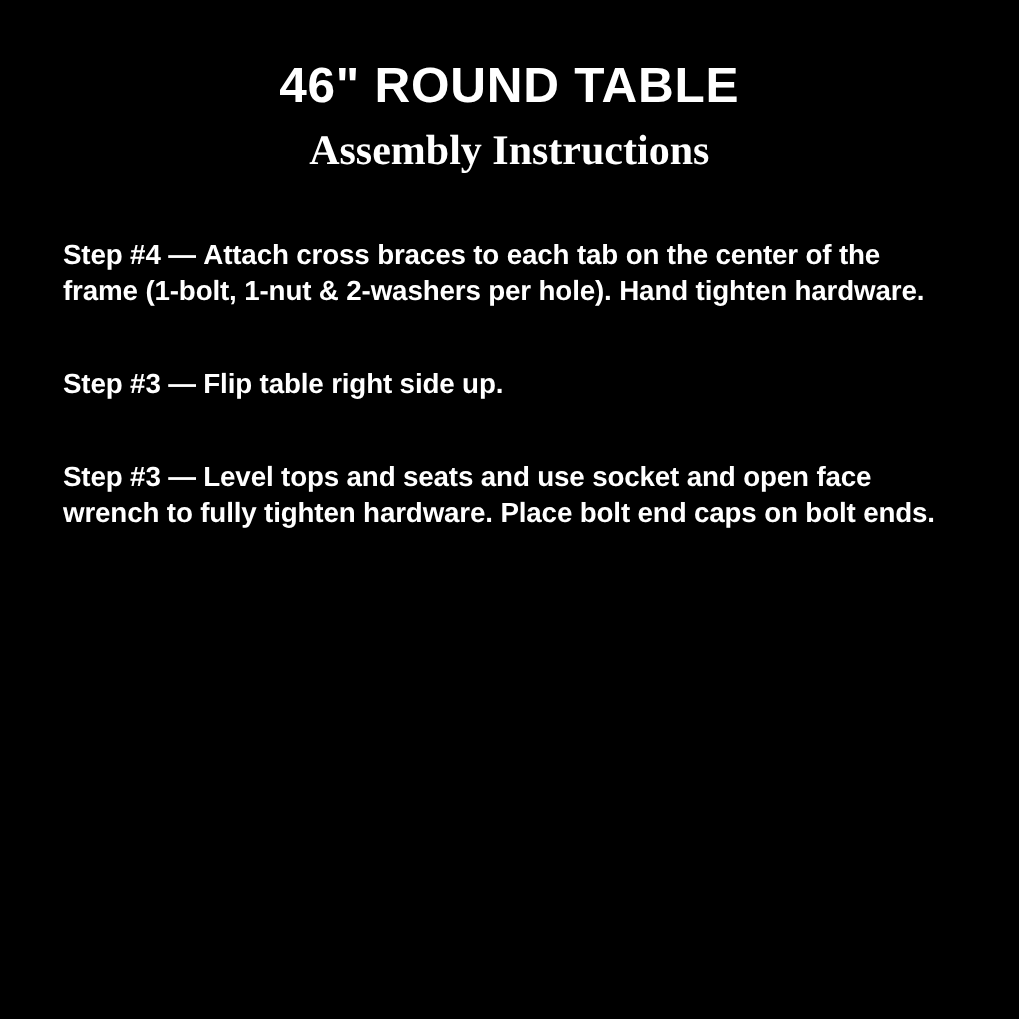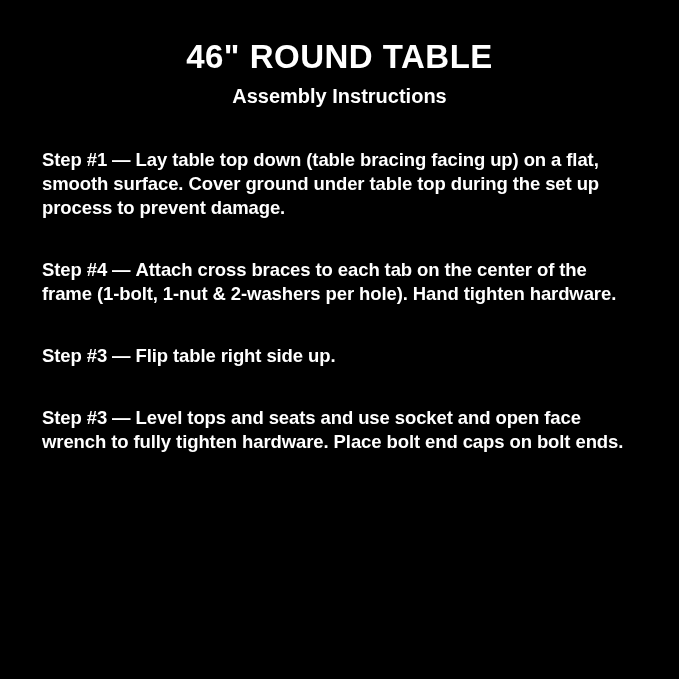--- a/index.html
+++ b/index.html
@@ -25,24 +25,25 @@
   .title {
     text-align: center;
     font-size: 33px;
     font-weight: bold;
     letter-spacing: 0.5px;
     line-height: 1.15;
     margin: 8px 0 0 0;
   }
   .subtitle {
     text-align: center;
-    font-size: 20px;
+    font-size: 28px;
     font-weight: bold;
     line-height: 1.2;
     margin: 8px 0 0 0;
+    font-family: Liberation Serif, serif;
   }
   .steps {
     margin-top: 22px;
     display: flex;
     flex-direction: column;
   }
   .step {
     font-size: 18.5px;
     font-weight: bold;
     line-height: 1.28;
@@ -62,23 +63,20 @@
 </head>
 <body>
 
 <div class="page">
 
   <h1 class="title">46" ROUND TABLE</h1>
   <h2 class="subtitle">Assembly Instructions</h2>
 
   <div class="steps">
 
-    <p class="step">
-      <span class="step-label">Step #1</span><span class="dash">—</span><span>Lay table top down (table bracing facing up) on a flat, smooth surface. Cover ground under table top during the set up process to prevent damage.</span>
-    </p>
 
 
 
     <p class="step">
       <span class="step-label">Step #4</span><span class="dash">—</span><span>Attach cross braces to each tab on the center of the frame (1-bolt, 1-nut &amp; 2-washers per hole). Hand tighten hardware.</span>
     </p>
 
     <p class="step">
       <span class="step-label">Step #3</span><span class="dash">—</span><span>Flip table right side up.</span>
     </p>

